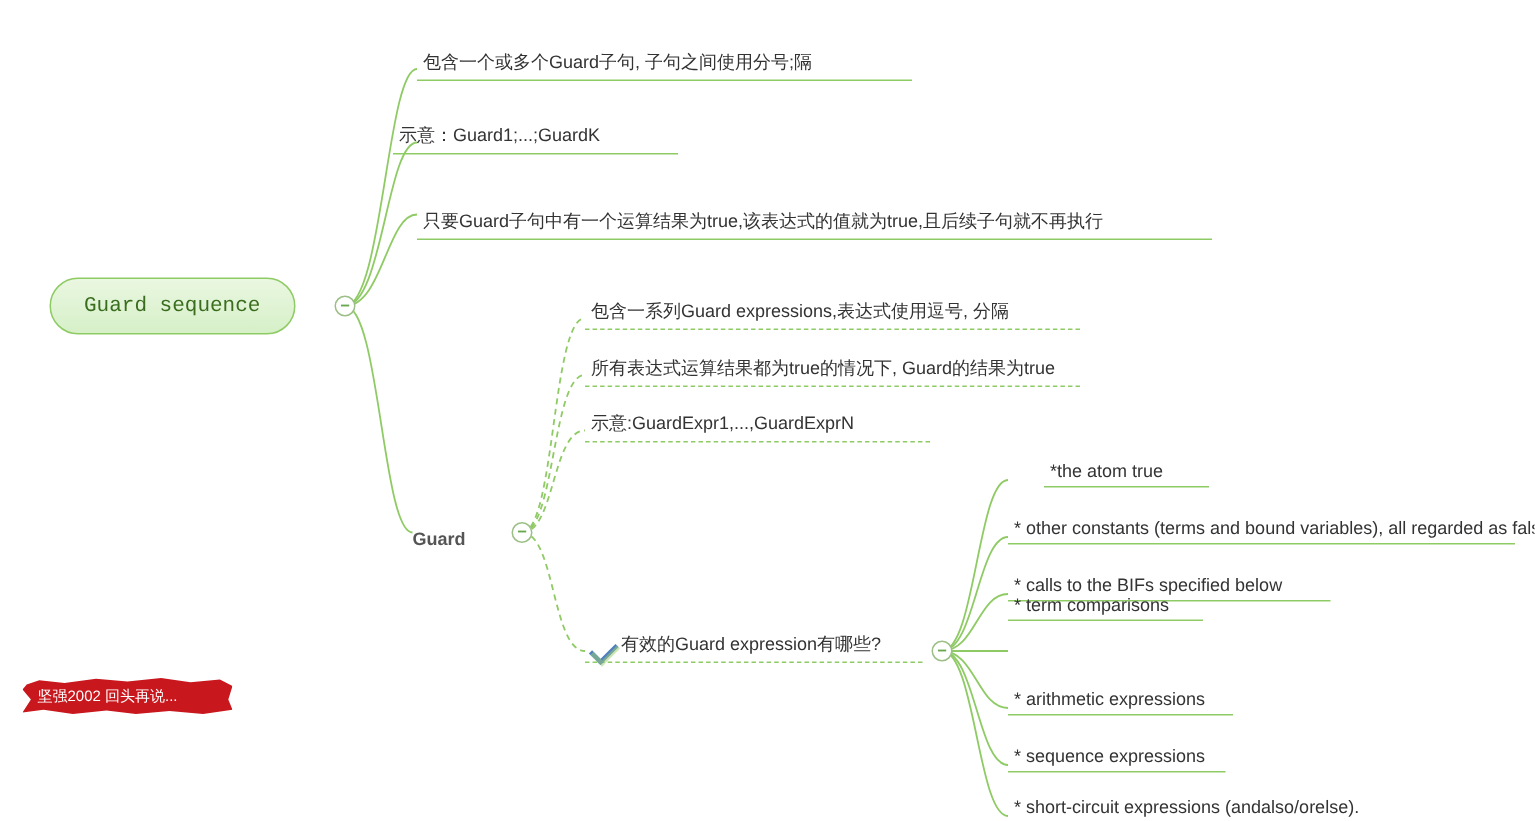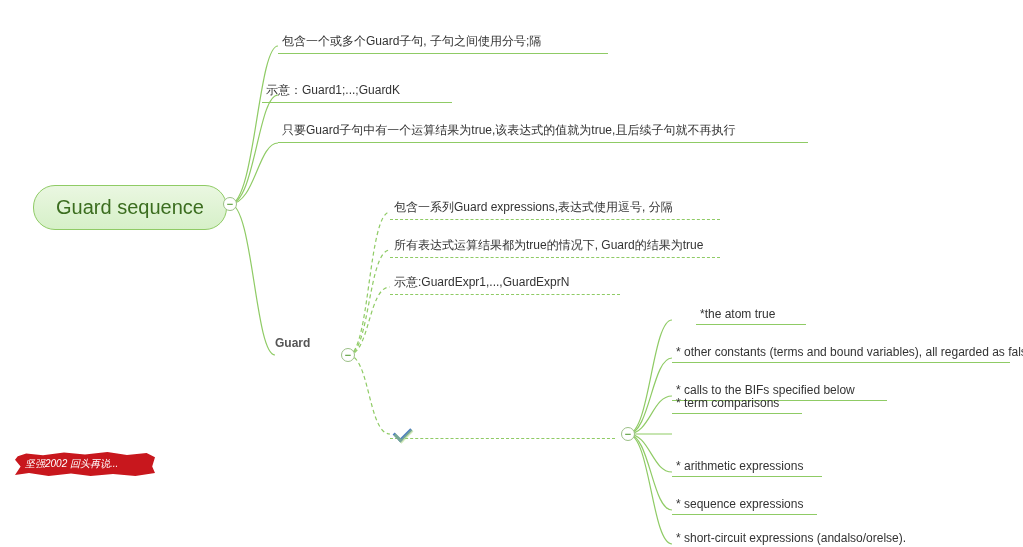--- a/index.html
+++ b/index.html
@@ -16,22 +16,23 @@
     overflow: hidden;
   }
   .root-node {
     position: absolute;
     left: 33px;
     top: 185px;
     background: linear-gradient(#eaf7e1, #d6f0c8);
     border: 1px solid #8fcb65;
     border-radius: 22px;
     padding: 10px 22px;
-    font-size: 20px;
+    font-size: 14px;
     color: #3b6d1f;
+    font-family: Liberation Mono, monospace;
   }
   .toggle {
     position: absolute;
     width: 14px;
     height: 14px;
     border: 1px solid #9bbf86;
     border-radius: 50%;
     background: #fff;
     display: flex;
     align-items: center;
@@ -100,21 +101,20 @@
     top: 452px;
     width: 140px;
     height: 24px;
     background: #c8171d;
     color: #fff;
     font-size: 10px;
     display: flex;
     align-items: center;
     padding-left: 10px;
     clip-path: polygon(2% 18%, 8% 6%, 20% 14%, 35% 2%, 50% 10%, 66% 0%, 80% 12%, 94% 4%, 100% 22%, 98% 60%, 100% 88%, 86% 100%, 70% 92%, 54% 100%, 40% 90%, 24% 100%, 10% 88%, 0% 96%, 4% 60%, 0% 32%);
-    font-style: italic;
   }
 </style>
 </head>
 <body>
 
 <svg class="connectors" viewBox="0 0 1023 547">
   <g stroke="#8fcb65" stroke-width="1.2" fill="none">
 
     <path d="M230 204 C 255 204, 258 46, 278 46"></path>
     <path d="M230 204 C 255 204, 258 95, 278 95"></path>
@@ -138,33 +138,33 @@
 
 <div class="root-node">
   <span>Guard sequence</span>
 </div>
 <div class="toggle" style="left:223px; top:197px">
     <span>−</span>
   </div>
 
 <div class="node" style="left:278px; top:31px; width:330px"><span>包含一个或多个Guard子句, 子句之间使用分号;隔</span></div>
 <div class="node" style="left:262px; top:80px; width:190px"><span>示意：Guard1;...;GuardK</span></div>
-<div class="node" style="left:278px; top:120px; width:530px"><span>只要Guard子句中有一个运算结果为true,该表达式的值就为true,且后续子句就不再执行</span></div>
+<div class="node" style="left:278px; top:137px; width:530px"><span>只要Guard子句中有一个运算结果为true,该表达式的值就为true,且后续子句就不再执行</span></div>
 
-<div class="sub-label" style="left:275px; top:336px"><span>Guard</span></div>
+<div class="sub-label" style="left:275px; top:352px"><span>Guard</span></div>
 <div class="toggle" style="left:341px; top:348px">
     <span>−</span>
   </div>
 
 <div class="node dashed" style="left:390px; top:197px; width:330px"><span>包含一系列Guard expressions,表达式使用逗号, 分隔</span></div>
 <div class="node dashed" style="left:390px; top:235px; width:330px"><span>所有表达式运算结果都为true的情况下, Guard的结果为true</span></div>
 <div class="node dashed" style="left:390px; top:272px; width:230px"><span>示意:GuardExpr1,...,GuardExprN</span></div>
 
 <div class="guard-expr-node" style="left:390px; top:419px; width:225px">
-  <span class="check-icon"></span>
+  <span class="check-icon"></span><span style="font-weight:normal">有效的Guard expression有哪些?</span>
 </div>
 <div class="toggle" style="left:621px; top:427px">
     <span>−</span>
   </div>
 
 <div class="node" style="left:696px; top:305px; width:110px"><span>*the atom true</span></div>
 <div class="node" style="left:672px; top:343px; width:338px"><span>* other constants (terms and bound variables), all regarded as false</span></div>
 <div class="node" style="left:672px; top:381px; width:215px"><span>* calls to the BIFs specified below</span></div>
 <div class="node" style="left:672px; top:394px; width:130px"><span>* term comparisons</span></div>
 <div class="node" style="left:672px; top:457px; width:150px"><span>* arithmetic expressions</span></div>

